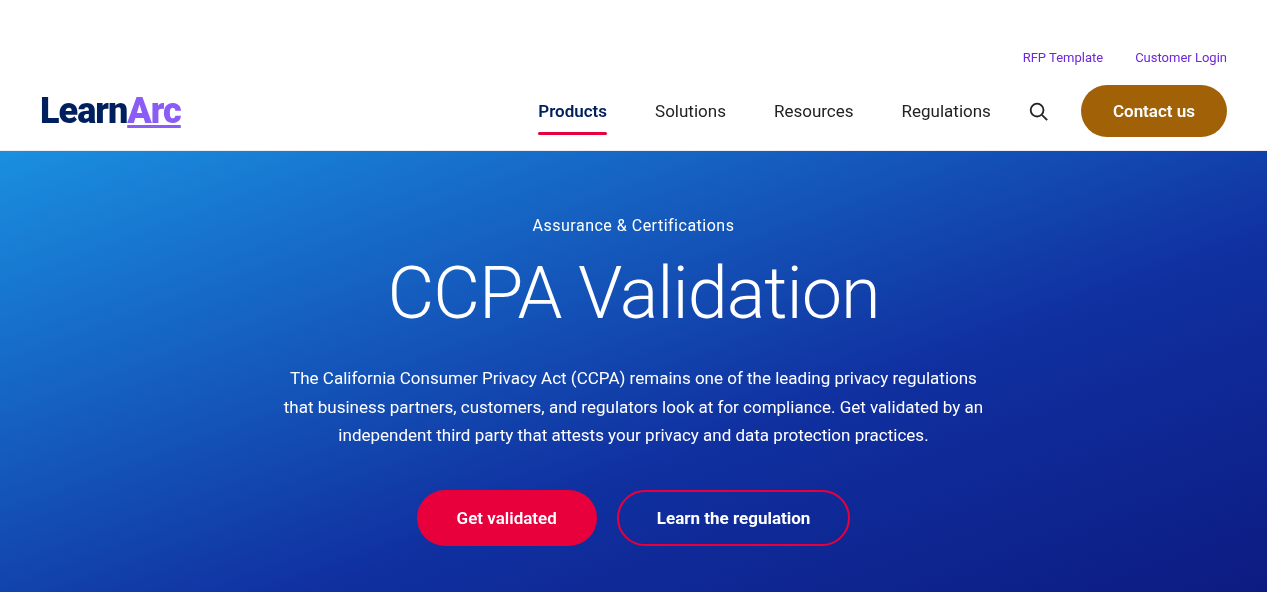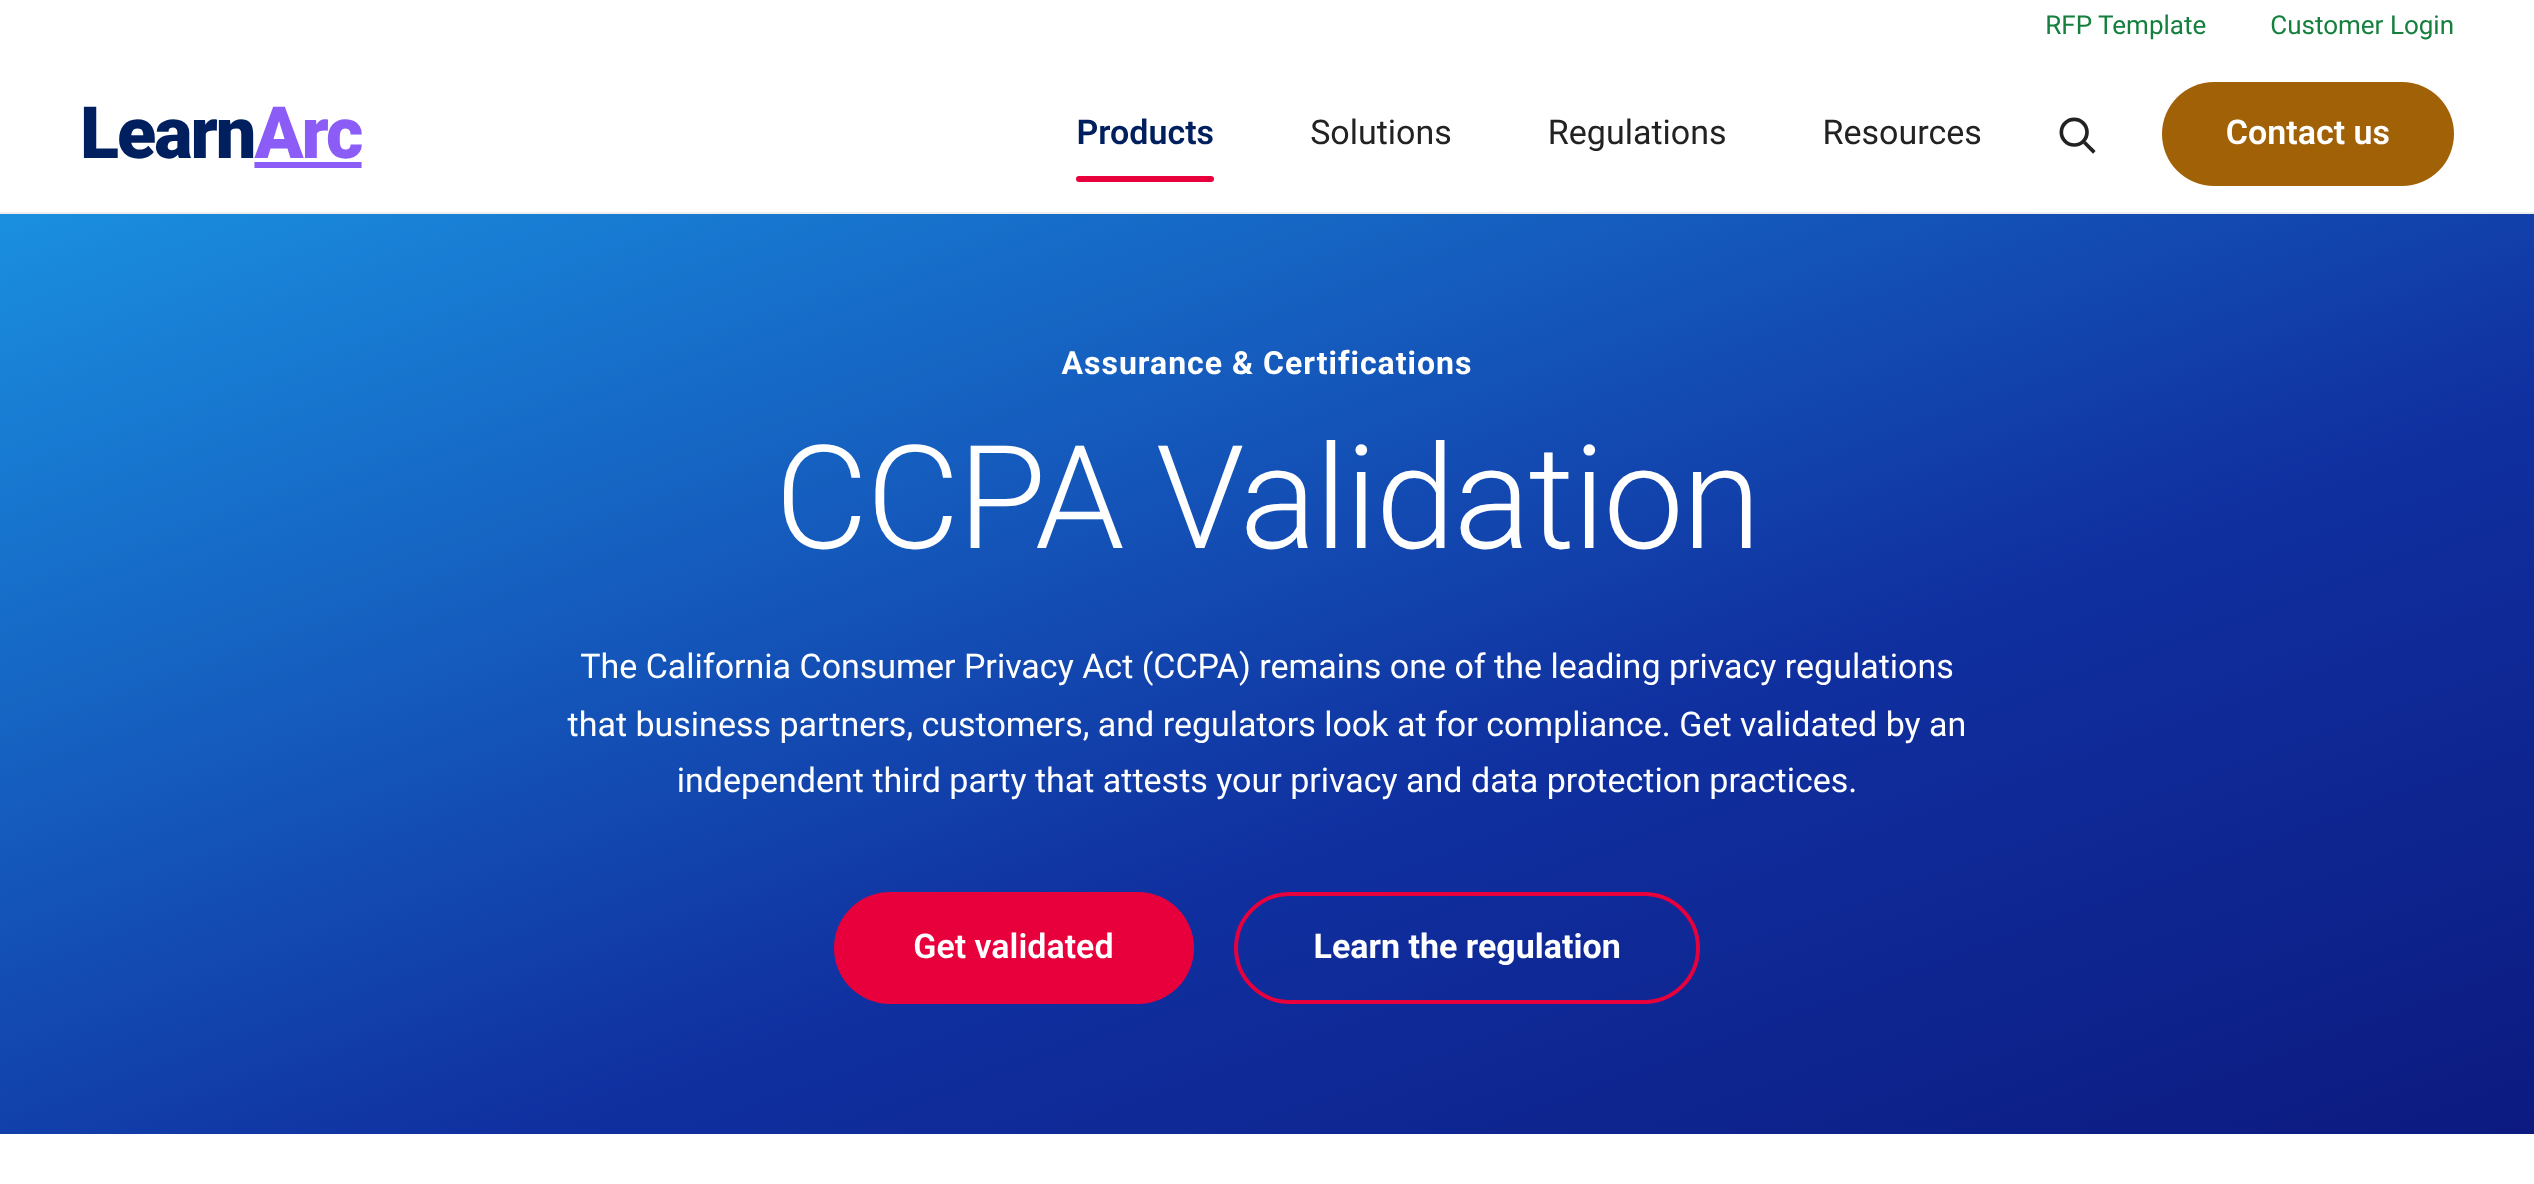--- a/index.html
+++ b/index.html
@@ -19,22 +19,23 @@
       display: flex;
       justify-content: flex-end;
       align-items: center;
       padding: 6px 40px;
       gap: 32px;
       background: #fff;
     }
 
     .utility-bar a {
       font-size: 13px;
-      color: #15803d;
-      text-decoration: none;
+      color: #6d28d9;
+      text-decoration: none;
+      margin-top: 44px;
     }
 
     
     .main-header {
       display: flex;
       align-items: center;
       padding: 0 40px;
       height: 80px;
       background: #fff;
       border-bottom: 1px solid #eee;
@@ -130,21 +131,21 @@
       display: flex;
       flex-direction: column;
       align-items: center;
       justify-content: center;
       text-align: center;
       padding: 60px 40px;
     }
 
     .hero-subtitle {
       font-size: 16px;
-      font-weight: 700;
+      font-weight: 400;
       color: #fff;
       margin-bottom: 16px;
       letter-spacing: 0.5px;
     }
 
     .hero-title {
       font-size: 72px;
       font-weight: 300;
       color: #fff;
       margin-bottom: 28px;
@@ -200,22 +201,22 @@
 <header class="main-header">
   <a class="logo" href="#">
     <span class="logo-text">
       <span>Learn</span><span class="logo-arc">Arc</span>
     </span>
   </a>
 
   <nav class="main-nav">
     <a class="nav-item active" href="#">Products</a>
     <a class="nav-item" href="#">Solutions</a>
+    <a class="nav-item" href="#">Resources</a>
     <a class="nav-item" href="#">Regulations</a>
-    <a class="nav-item" href="#">Resources</a>
   </nav>
 
   <button class="search-icon-btn">
     <svg class="search-icon-svg" viewBox="0 0 24 24">
       <circle cx="11" cy="11" r="7"></circle>
       <line x1="16.5" y1="16.5" x2="22" y2="22"></line>
     </svg>
   </button>
 
   <a class="contact-btn" href="#">Contact us</a>

